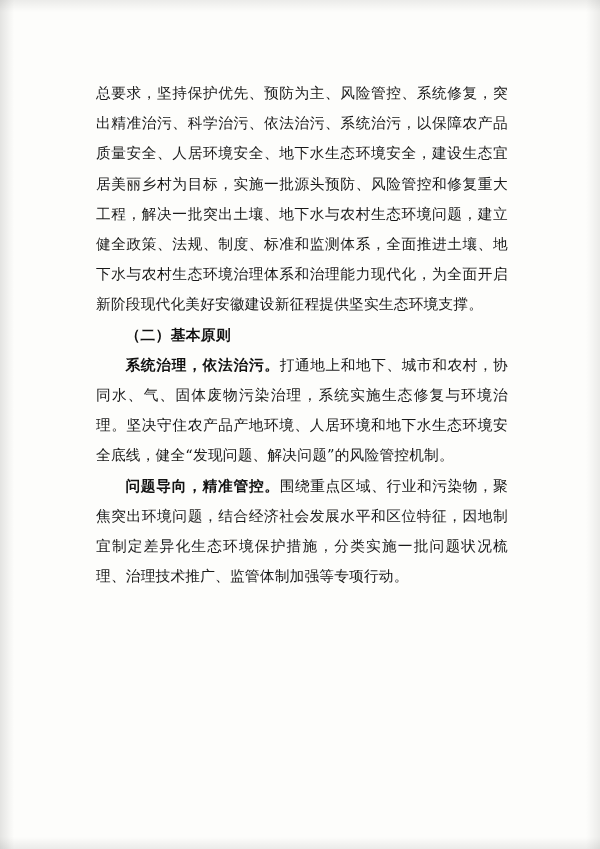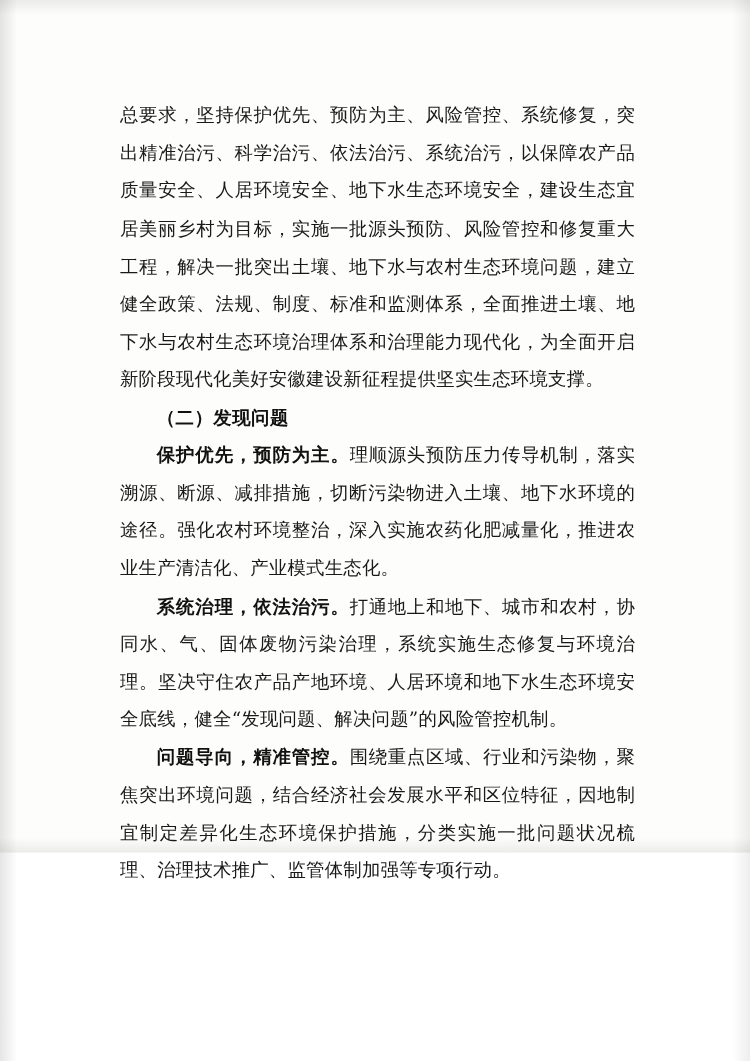--- a/index.html
+++ b/index.html
@@ -10,21 +10,21 @@
     width: 600px;
     height: 849px;
     background: #ffffff;
     font-family: "DejaVu Serif", "Liberation Serif", serif;
     color: #1b1b1b;
     overflow: hidden;
   }
   #page {
     position: relative;
     width: 600px;
-    height: 682px;
+    height: 849px;
     background: #fdfdfb;
     box-sizing: border-box;
     padding-left: 28px;
   }
   #page-inner {
     position: absolute;
     left: 96px;
     top: 78px;
     width: 412px;
   }
@@ -104,23 +104,22 @@
 <div id="page">
   <div class="edge-top"></div>
   <div class="edge-shade edge-left"></div>
   <div class="edge-shade edge-right"></div>
   <div class="edge-bottom"></div>
 
   <div id="page-inner">
 
     <p class="para">总要求，坚持保护优先、预防为主、风险管控、系统修复，突出精准治污、科学治污、依法治污、系统治污，以保障农产品质量安全、人居环境安全、地下水生态环境安全，建设生态宜居美丽乡村为目标，实施一批源头预防、风险管控和修复重大工程，解决一批突出土壤、地下水与农村生态环境问题，建立健全政策、法规、制度、标准和监测体系，全面推进土壤、地下水与农村生态环境治理体系和治理能力现代化，为全面开启新阶段现代化美好安徽建设新征程提供坚实生态环境支撑。</p>
 
-    <p class="heading">（二）发现问题</p>
+    <p class="heading">（二）基本原则</p>
 
-    <p class="para indent"><span class="lead">保护优先，预防为主。</span><span>理顺源头预防压力传导机制，落实溯源、断源、减排措施，切断污染物进入土壤、地下水环境的途径。强化农村环境整治，深入实施农药化肥减量化，推进农业生产清洁化、产业模式生态化。</span></p>
 
     <p class="para indent"><span class="lead">系统治理，依法治污。</span><span>打通地上和地下、城市和农村，协同水、气、固体废物污染治理，系统实施生态修复与环境治理。坚决守住农产品产地环境、人居环境和地下水生态环境安全底线，健全“发现问题、解决问题”的风险管控机制。</span></p>
 
     <p class="para indent"><span class="lead">问题导向，精准管控。</span><span>围绕重点区域、行业和污染物，聚焦突出环境问题，结合经济社会发展水平和区位特征，因地制宜制定差异化生态环境保护措施，分类实施一批问题状况梳理、治理技术推广、监管体制加强等专项行动。</span></p>
 
   </div>
 
 </div>
 
 </body></html>

